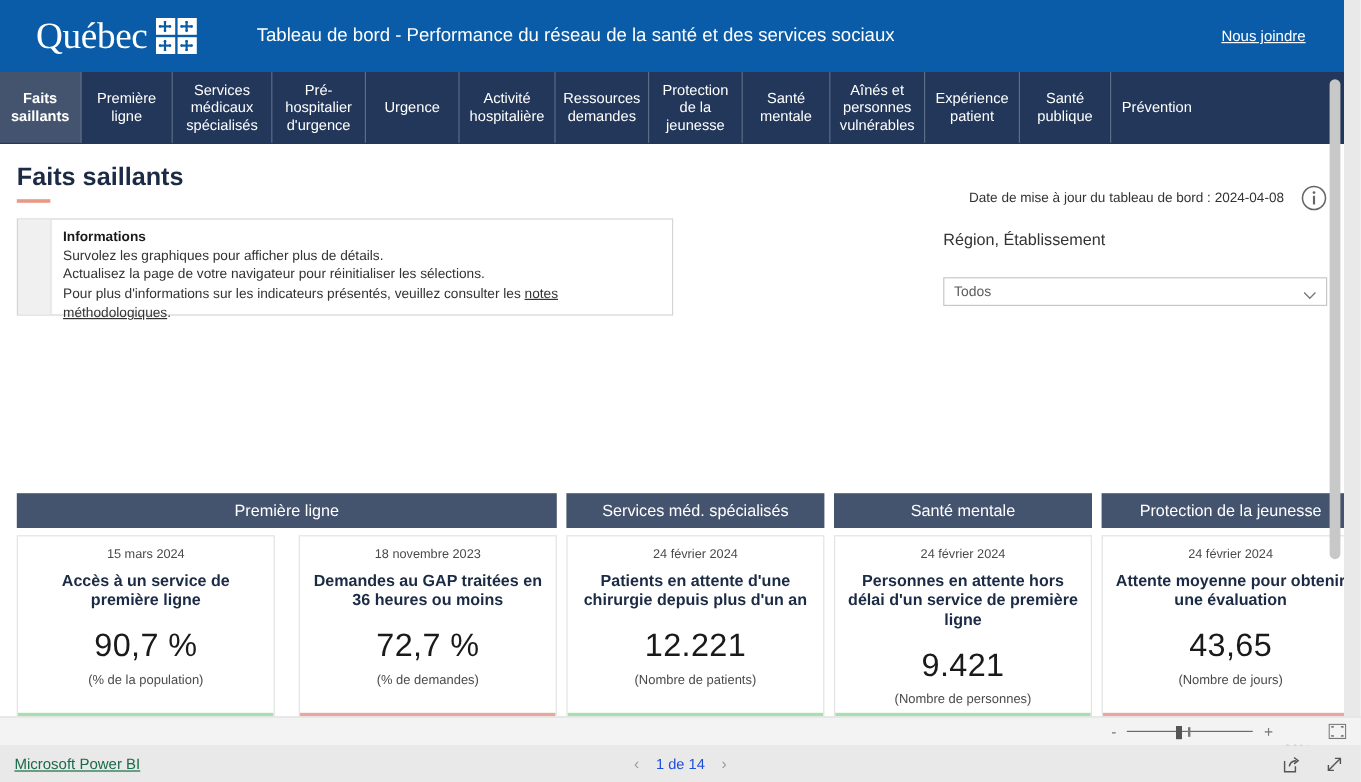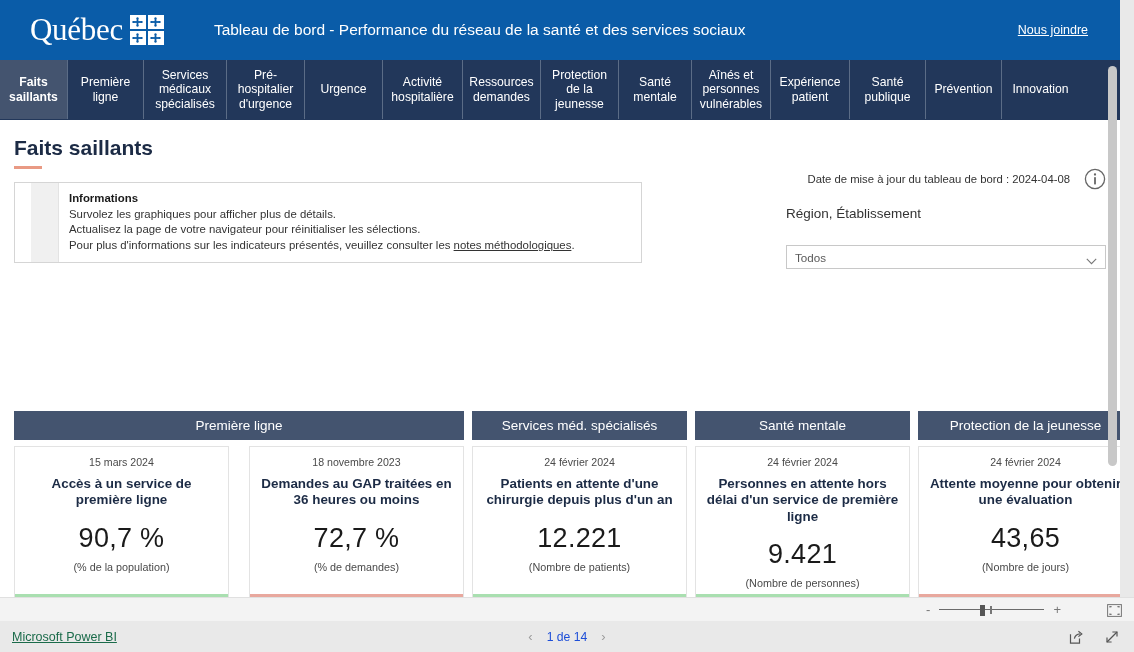--- a/index.html
+++ b/index.html
@@ -62,33 +62,32 @@
 
   
   .body-area { position:relative; padding:0 14px; height:477px; }
 
   .page-title {
     font-size:21px; font-weight:bold; color:#1c2b45; margin-top:16px;
   }
   .title-rule { width:28px; height:3px; background:#e99a84; margin-top:6px; }
 
   .infobox {
-    margin-top:13px; width:628px; height:81px;
+    margin-top:13px; width:547px; height:81px;
     border:1px solid #d5d5d5; background:#ffffff;
     display:flex;
-    padding-left:16px;
   }
   .infobox-strip { width:28px; background:#f0f0f0; border-right:1px solid #e3e3e3; }
   .infobox-content { padding:8px 10px; font-size:11.4px; color:#333; line-height:1.38; }
   .infobox-content b { font-size:11.4px; color:#1a1a1a; }
   .meth-link { color:#333; text-decoration:underline; cursor:pointer; }
 
   
   .filter-col {
-    position:absolute; right:14px; top:32px; width:320px;
+    position:absolute; right:14px; top:18px; width:320px;
   }
   .update-row { display:flex; align-items:center; justify-content:flex-end; gap:14px; }
   .update-date { font-size:11.3px; color:#333; }
   .info-icon { width:22px; height:22px; flex:0 0 auto; }
   .filter-label { margin-top:16px; font-size:13.5px; color:#333; }
   .dropdown {
     margin-top:24px; height:24px; border:1px solid #c8c8c8; background:#fff;
     display:flex; align-items:center; justify-content:space-between;
     padding:0 8px; font-size:11.6px; color:#5a5a5a; cursor:pointer;
   }
@@ -235,21 +234,20 @@
       <div class="tab" style="width:78px">Pré-hospitalier d'urgence</div>
       <div class="tab" style="width:78px">Urgence</div>
       <div class="tab" style="width:80px">Activité hospitalière</div>
       <div class="tab" style="width:78px">Ressources demandes</div>
       <div class="tab" style="width:78px">Protection de la jeunesse</div>
       <div class="tab" style="width:73px">Santé mentale</div>
       <div class="tab" style="width:79px">Aînés et personnes vulnérables</div>
       <div class="tab" style="width:79px">Expérience patient</div>
       <div class="tab" style="width:76px">Santé publique</div>
       <div class="tab" style="width:76px">Prévention</div>
-      <div class="tab" style="width:77px">Innovation</div>
     </div>
 
     <div class="body-area">
 
       <div class="page-title">Faits saillants</div>
       <div class="title-rule"></div>
 
       <div class="infobox">
         <div class="infobox-strip"></div>
         <div class="infobox-content">

